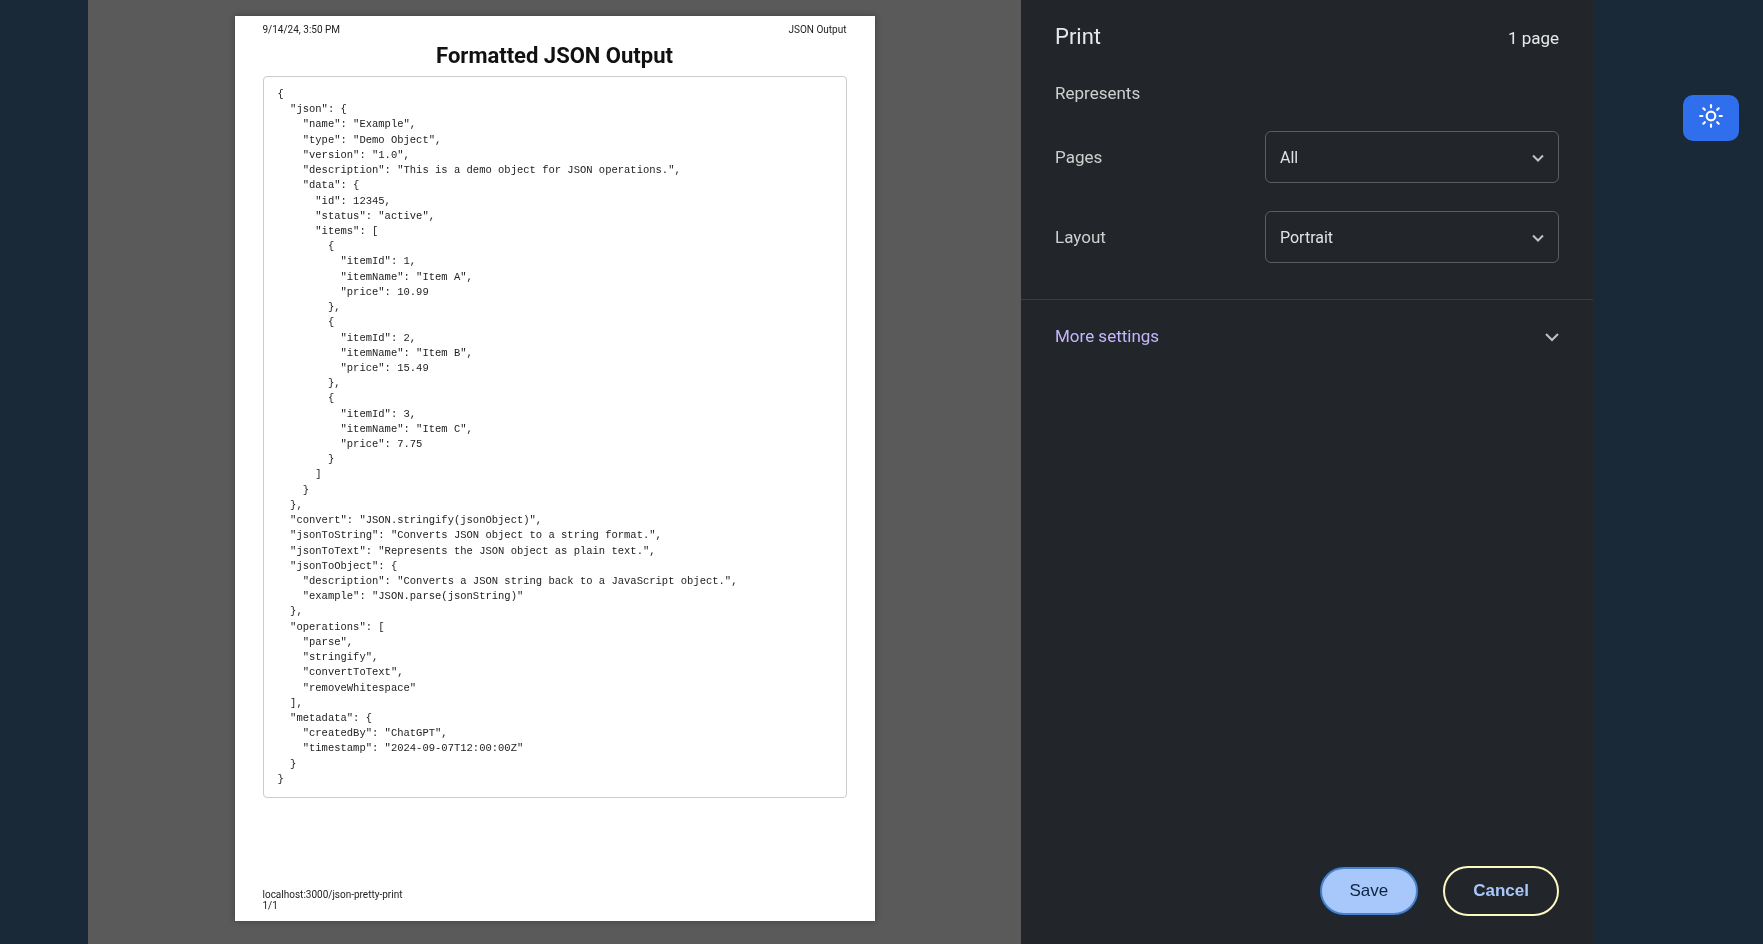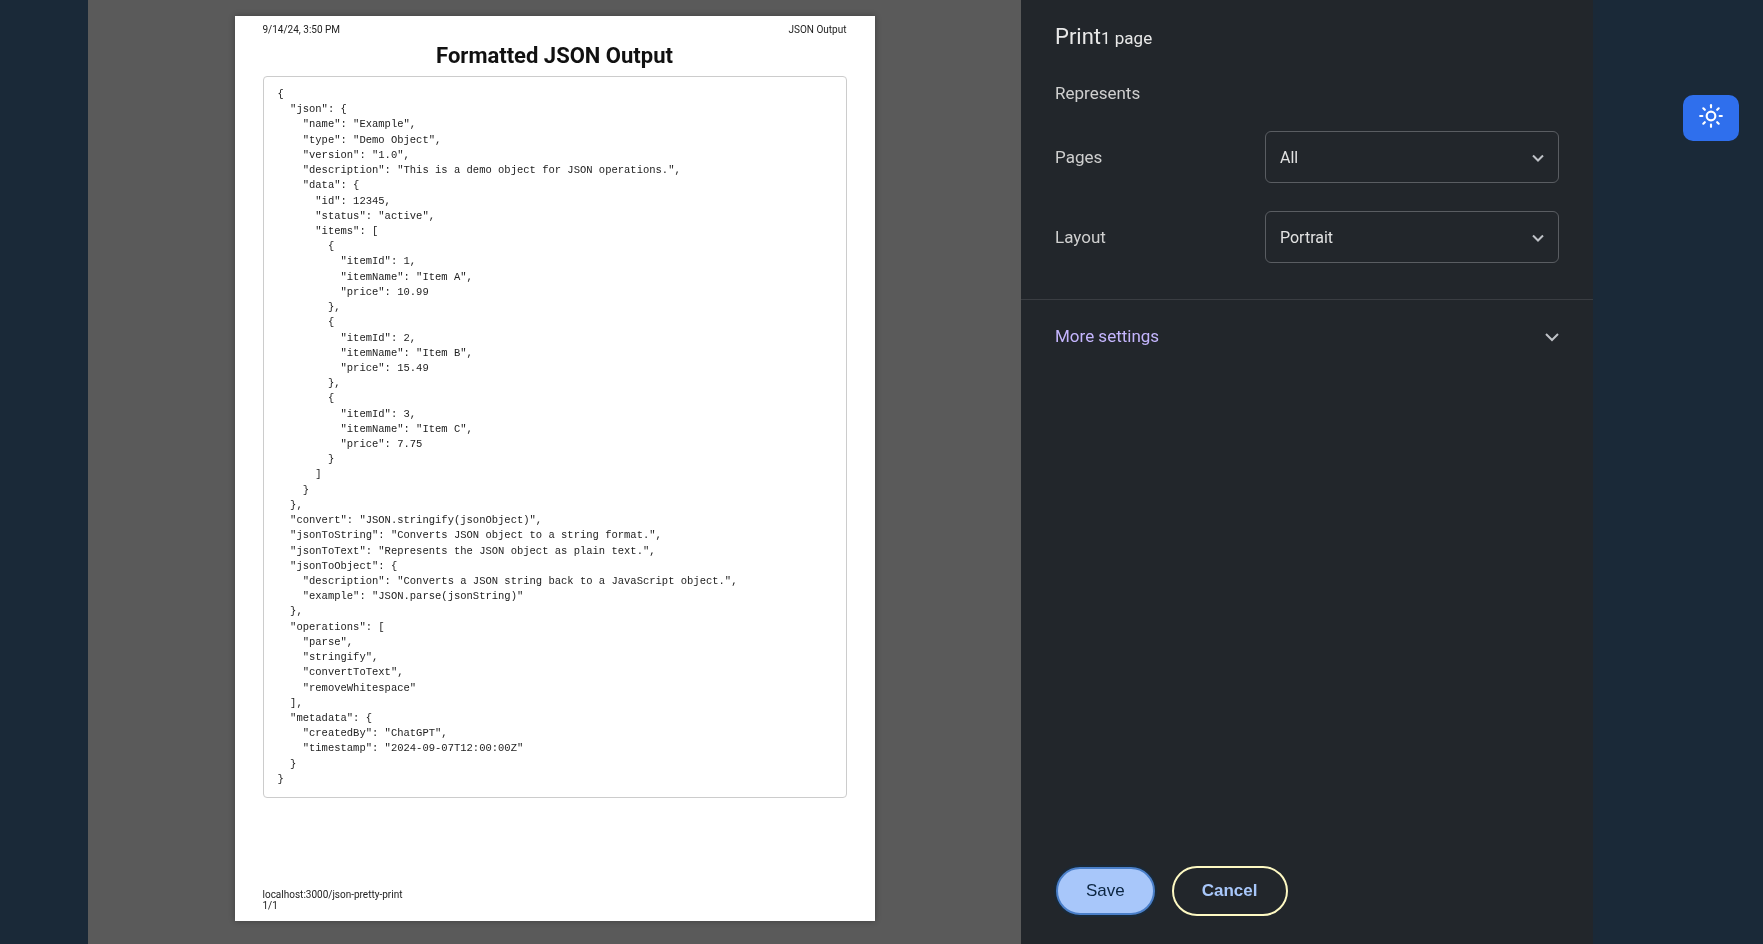--- a/index.html
+++ b/index.html
@@ -78,21 +78,21 @@
   .settings-pane {
     width: 572px;
     background: #22262b;
     color: #e2e2e2;
     display: flex;
     flex-direction: column;
     padding: 24px 34px 28px 34px;
   }
   .settings-header {
     display: flex;
-    justify-content: flex-start;
+    justify-content: space-between;
     align-items: baseline;
     margin-bottom: 34px;
   }
   .print-title { font-size: 22px; font-weight: 400; color: #e8e8e8; }
   .page-count { font-size: 17px; color: #e8e8e8; }
   .opt-row {
     display: flex;
     align-items: center;
     margin-bottom: 28px;
   }
@@ -135,21 +135,22 @@
     display: flex;
     justify-content: space-between;
     align-items: center;
     font-size: 17px;
     color: #c4b5fd;
     cursor: pointer;
   }
   .spacer { flex: 1; }
   .button-row {
     display: flex;
-    gap: 16px;
+    justify-content: flex-end;
+    gap: 24px;
   }
   .btn {
     height: 50px;
     padding: 0 28px;
     border-radius: 26px;
     font-size: 17px;
     display: flex;
     align-items: center;
     cursor: pointer;
     border: none;

